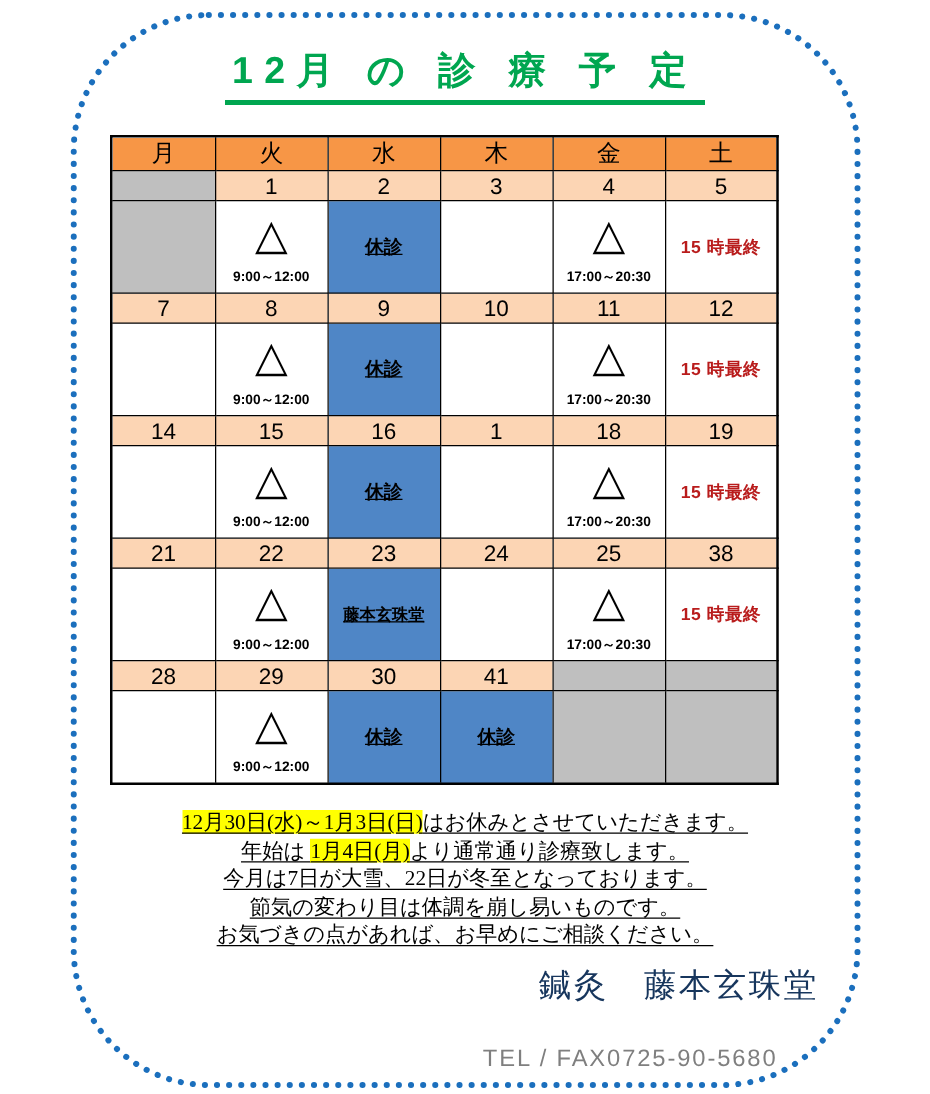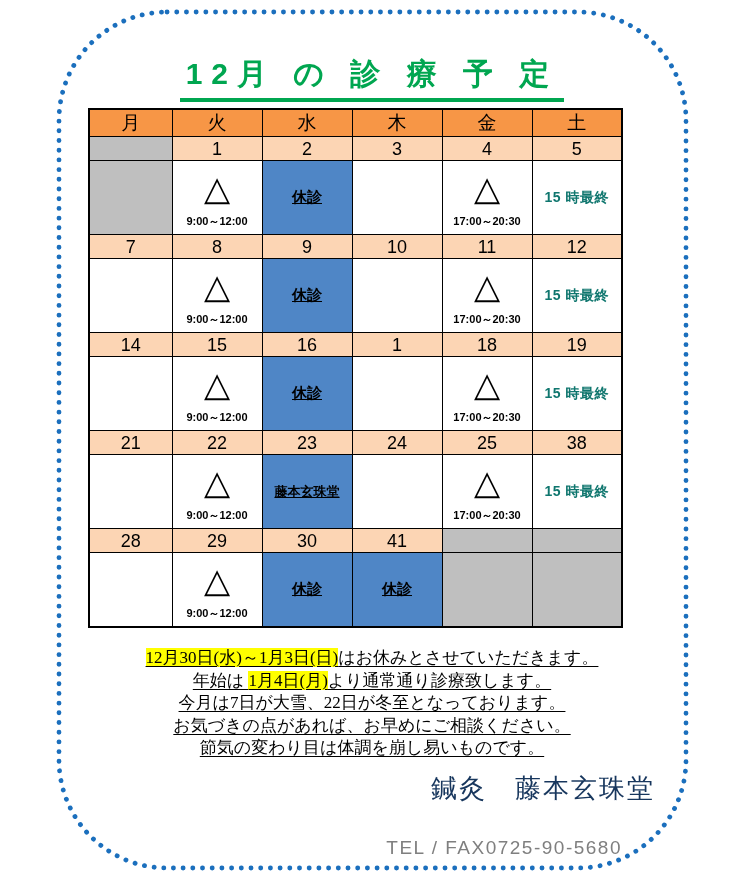--- a/index.html
+++ b/index.html
@@ -5,37 +5,37 @@
   html,body{margin:0;padding:0;}
   body{
     width:744px;height:875px;position:relative;background:#ffffff;
     font-family:"Liberation Sans",sans-serif;color:#000;overflow:hidden;
   }
   .page-border{position:absolute;left:0;top:0;width:744px;height:875px;pointer-events:none;}
 
   .page-title-wrap{position:absolute;top:36px;left:0;width:100%;text-align:center;}
   .page-title{
     display:inline-block;font-size:30px;font-weight:bold;color:#00a650;
-    letter-spacing:9px;border-bottom:4px solid #00a650;padding:0 6px 3px 6px;white-space:pre;margin-top:18px;
+    letter-spacing:9px;border-bottom:4px solid #00a650;padding:0 6px 3px 6px;white-space:pre;
   }
 
   table.calendar{
     position:absolute;left:88px;top:108px;border-collapse:collapse;table-layout:fixed;
     width:533px;border:2px solid #000;
   }
   table.calendar th,table.calendar td{border:1px solid #000;text-align:center;padding:0;overflow:hidden;}
   tr.header-row th{background:#f79646;height:26px;font-size:19px;font-weight:normal;}
   tr.date-row td{background:#fcd5b4;height:23px;font-size:18px;line-height:1;}
   tr.date-row td.gray{background:#bfbfbf;}
   tr.content-row td{background:#ffffff;height:73px;vertical-align:middle;}
   tr.content-row td.gray{background:#bfbfbf;}
   tr.content-row td.closed{background:#4f86c6;}
   .closed-label{font-weight:bold;font-size:15px;text-decoration:underline;color:#000;text-align:right;}
   .holiday-label{font-weight:bold;font-size:13px;text-decoration:underline;color:#000;}
-  .note-label{color:#0f766e;font-weight:bold;font-size:14px;letter-spacing:0.5px;}
+  .note-label{color:#b91c1c;font-weight:bold;font-size:14px;letter-spacing:0.5px;}
   .tri-wrap{height:73px;display:flex;flex-direction:column;align-items:center;}
   .tri-glyph{flex:1;display:flex;align-items:center;font-size:34px;line-height:1;color:#000;}
   .tri-time{font-size:11px;font-weight:bold;padding-bottom:5px;white-space:nowrap;}
 
   .notes{position:absolute;top:647px;left:0;width:100%;text-align:center;
     font-family:"Liberation Serif",serif;font-size:17px;line-height:22.5px;color:#000;}
   .note-line{text-decoration:underline;text-underline-offset:3px;white-space:pre;}
   .hl{background:#ffff00;}
 
   .clinic-name{position:absolute;top:771px;right:89px;font-size:26px;color:#17365d;
@@ -202,20 +202,20 @@
         <td class="gray"></td>
         <td class="gray"></td>
       </tr>
     </tbody>
 </table>
 
 <div class="notes">
     <div><span class="note-line"><span class="hl">12月30日(水)～1月3日(日)</span><span>はお休みとさせていただきます。</span></span></div>
     <div><span class="note-line"><span>年始は </span><span class="hl">1月4日(月)</span><span>より通常通り診療致します。</span></span></div>
     <div><span class="note-line"><span>今月は7日が大雪、22日が冬至となっております。</span></span></div>
+    <div><span class="note-line"><span>節気の変わり目は体調を崩し易いものです。</span></span></div>
     <div><span class="note-line"><span>お気づきの点があれば、お早めにご相談ください。</span></span></div>
-    <div><span class="note-line"><span>節気の変わり目は体調を崩し易いものです。</span></span></div>
   </div>
 
 <div class="clinic-name">鍼灸　藤本玄珠堂</div>
 <div class="tel-line">
   <span>TEL / FAX</span><span class="tel-number">0725-90-5680</span>
 </div>
 
 </body></html>

